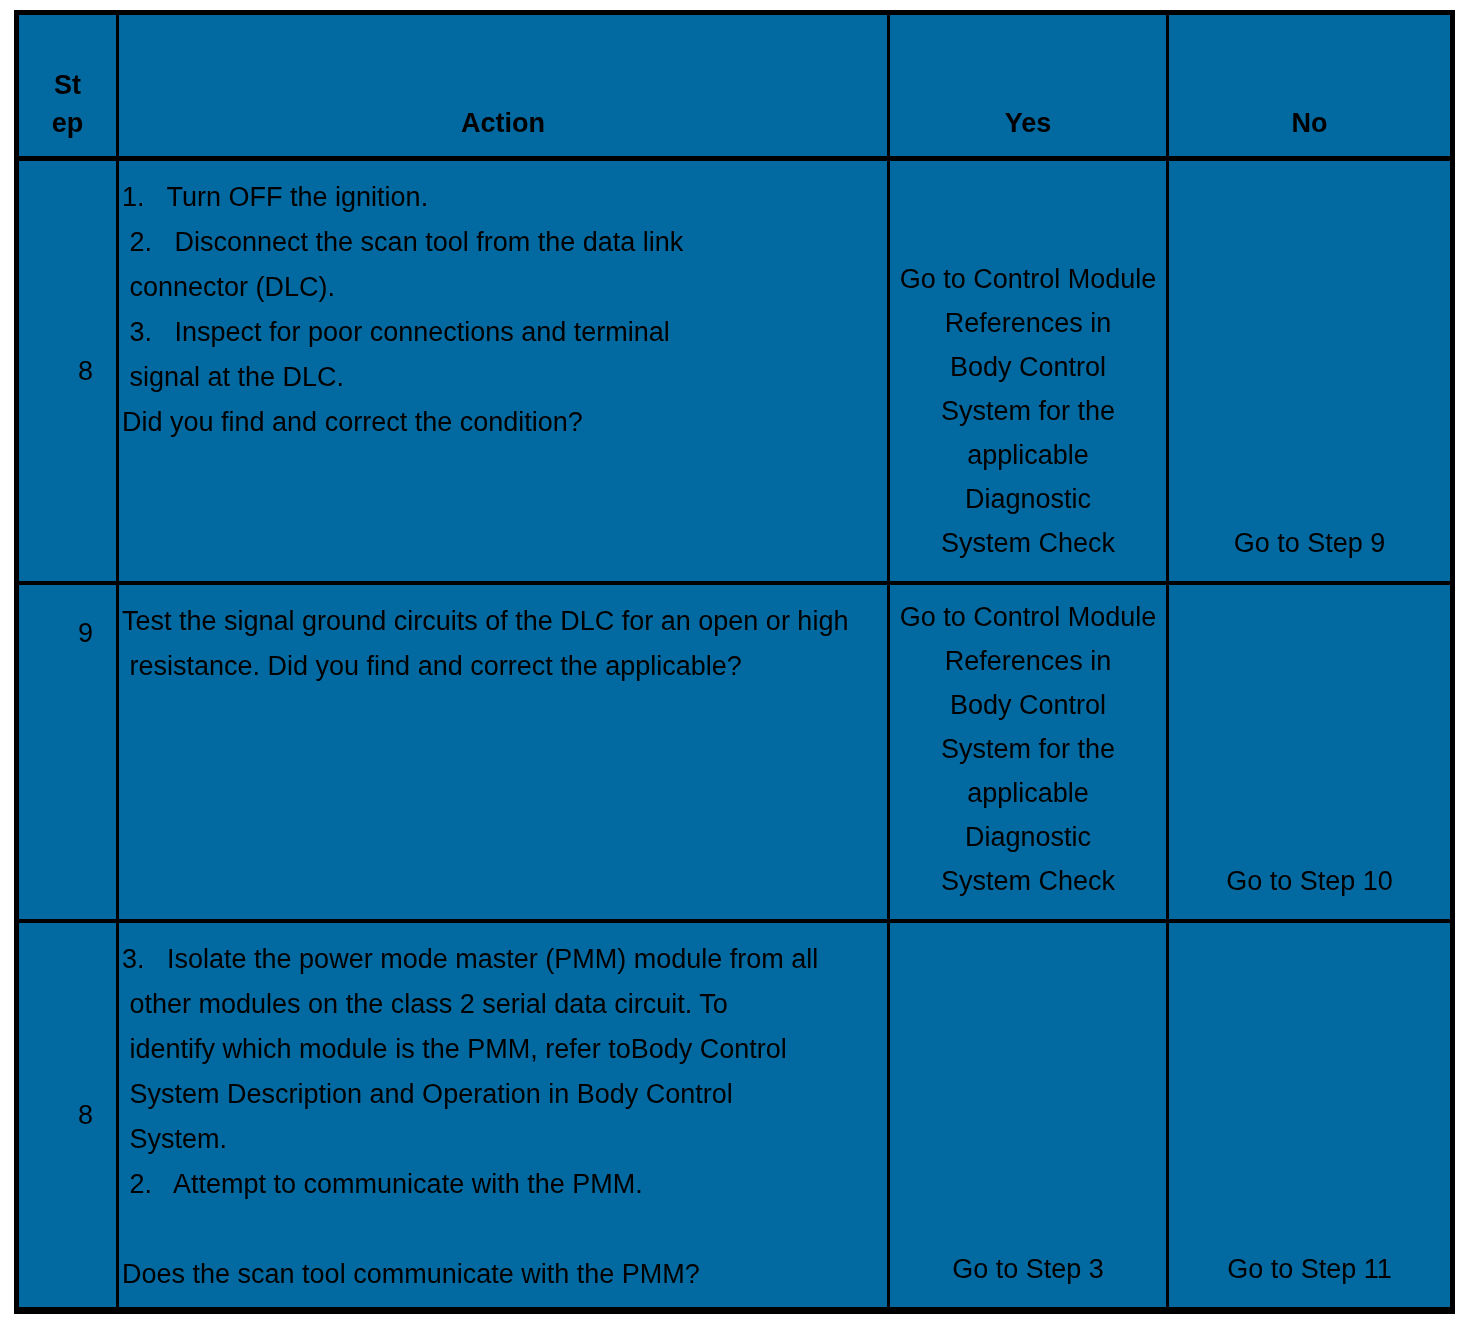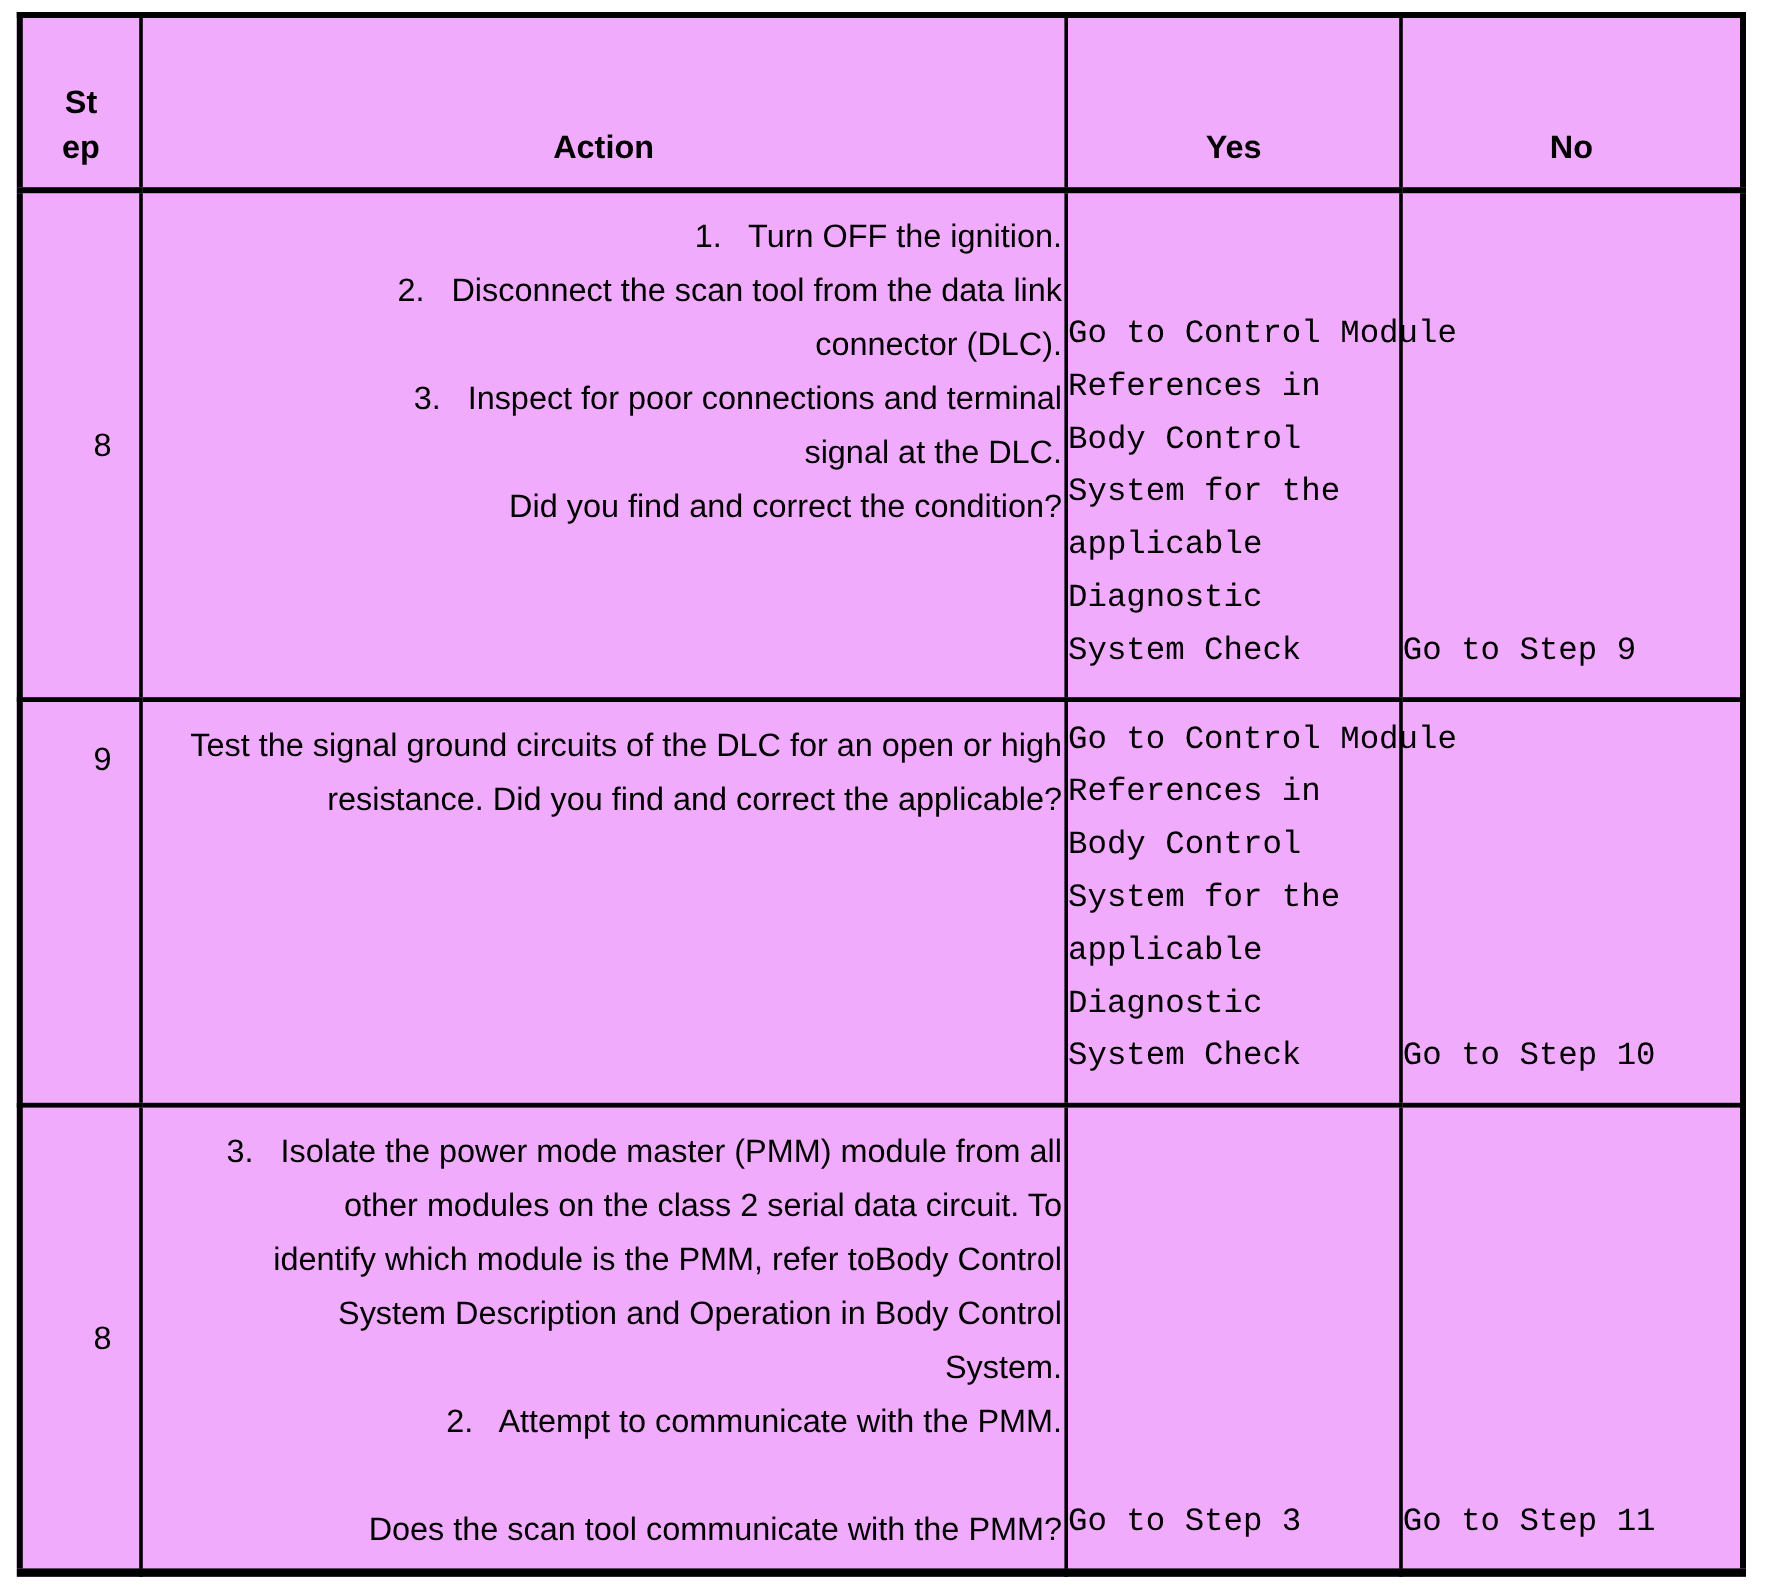--- a/index.html
+++ b/index.html
@@ -23,34 +23,34 @@
     position: absolute;
     left: 14px;
     top: 10px;
   }
   table.diag {
     border-collapse: collapse;
     table-layout: fixed;
     width: 1436px;
     border: 5px solid #000000;
     border-bottom-width: 7px;
-    background: #f0abfc;
+    background: #0369a1;
   }
   col.c-step   { width: 101px; }
   col.c-action { width: 771px; }
   col.c-yes    { width: 279px; }
   col.c-no     { width: 285px; }
 
   th, td {
     border: 3px solid #000000;
     padding: 0;
     font-size: 27px;
   }
   thead th { border-bottom-width: 5px; }
-  tbody td { border-top-width: 4px; text-align: right; }
+  tbody td { border-top-width: 4px; }
 
   thead tr { height: 146px; }
   tbody tr:nth-child(1) { height: 424px; }
   tbody tr:nth-child(2) { height: 338px; }
   tbody tr:nth-child(3) { height: 382px; }
 
   thead th {
     font-weight: bold;
     text-align: center;
     vertical-align: bottom;
@@ -76,23 +76,22 @@
   }
   .action-line {
     white-space: pre;
     line-height: 45px;
     min-height: 45px;
     overflow: visible;
   }
 
   td.yes-cell, td.no-cell {
     vertical-align: bottom;
-    text-align: left;
+    text-align: center;
     padding-bottom: 16px;
-    font-family: Liberation Mono, monospace;
   }
   .result-line {
     white-space: nowrap;
     line-height: 44px;
     min-height: 44px;
   }
 </style>
 </head>
 <body>
 

